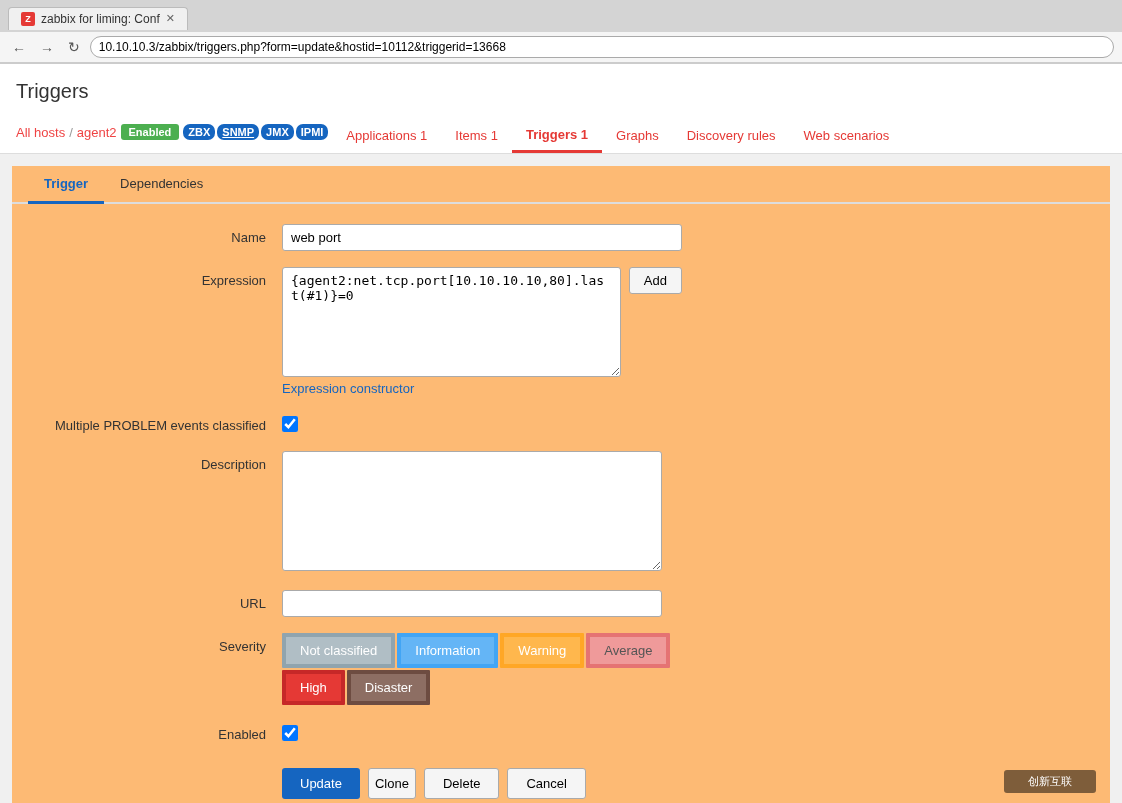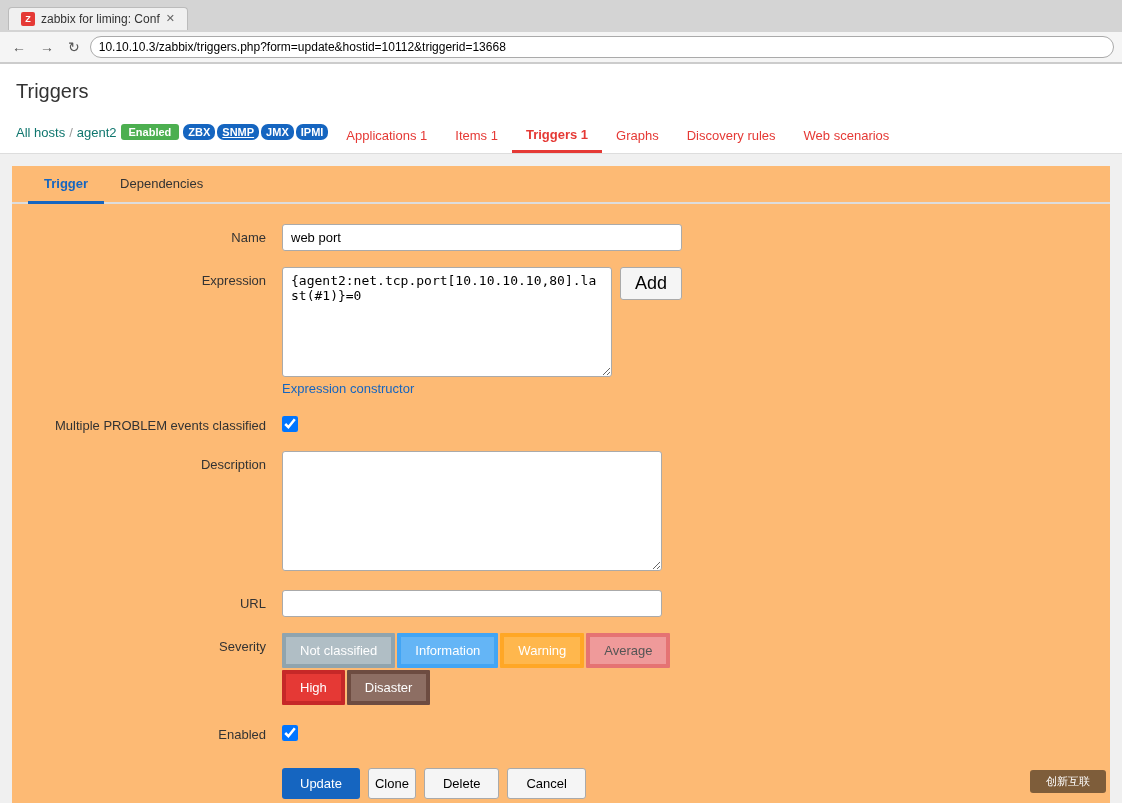--- a/index.html
+++ b/index.html
@@ -89,21 +89,21 @@
       padding: 8px 0;
     }
     .breadcrumb-nav {
       display: flex;
       align-items: center;
       gap: 4px;
       font-size: 13px;
       flex-wrap: wrap;
     }
     .breadcrumb-link {
-      color: #0f766e;
+      color: #ef4444;
       text-decoration: none;
       cursor: pointer;
     }
     .breadcrumb-sep { color: #999; }
     .status-enabled {
       background: #4CAF50;
       color: white;
       padding: 2px 8px;
       border-radius: 3px;
       font-size: 11px;
@@ -219,21 +219,21 @@
       border: 1px solid #aaa;
       border-radius: 3px;
       font-size: 13px;
       resize: vertical;
     }
     .btn-add {
       padding: 5px 14px;
       background: #f5f5f5;
       border: 1px solid #aaa;
       border-radius: 3px;
-      font-size: 18px;
+      font-size: 13px;
       cursor: pointer;
       white-space: nowrap;
     }
     .expression-constructor-link {
       color: #1565C0;
       font-size: 13px;
       text-decoration: none;
       cursor: pointer;
       display: block;
       margin-top: 4px;
@@ -312,24 +312,24 @@
       border: 1px solid #aaa;
       border-radius: 3px;
       font-size: 13px;
       cursor: pointer;
     }
 
     
     .watermark {
       position: fixed;
       bottom: 10px;
-      right: 16px;
+      right: 26px;
       background: rgba(0,0,0,0.5);
       color: white;
-      padding: 4px 16px;
+      padding: 4px 24px;
       font-size: 11px;
       border-radius: 3px;
       text-align: right;
     }
   </style>
 </head>
 <body>
 
 <div class="browser-chrome">
   <div class="tab-bar">

